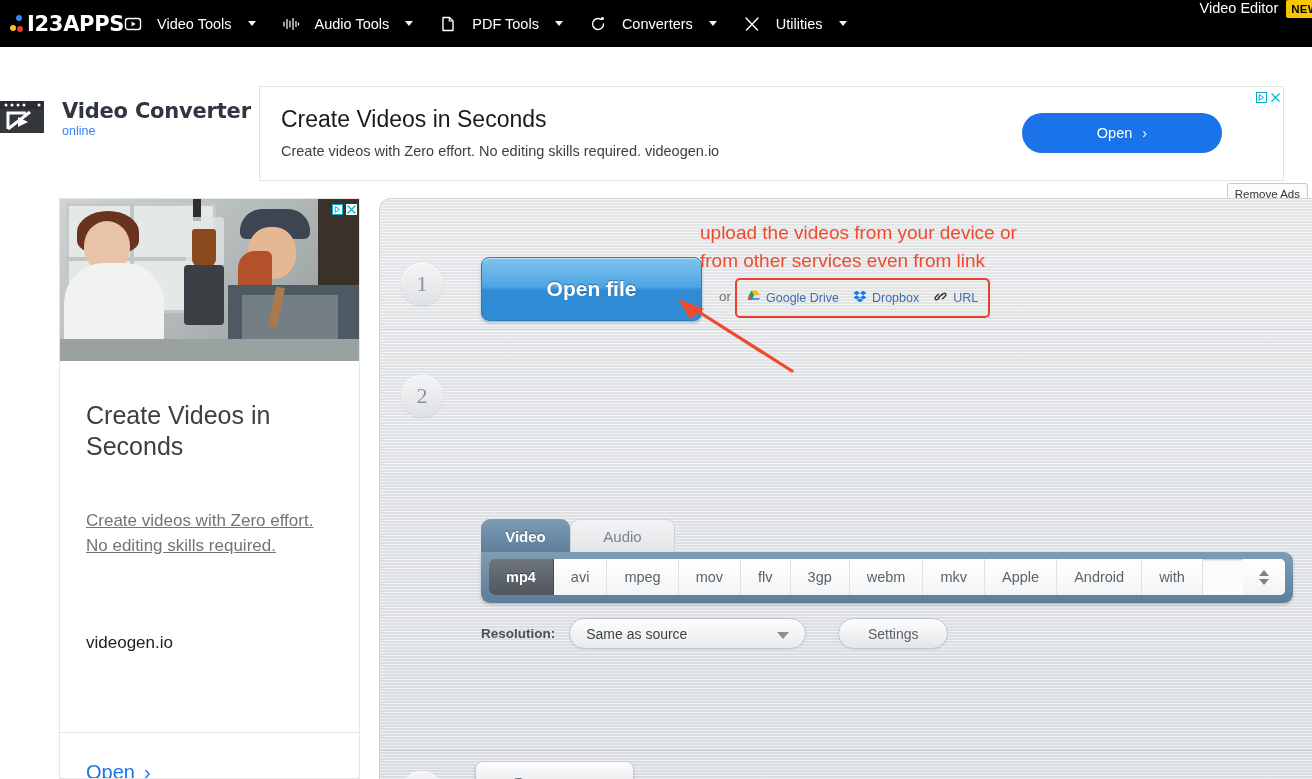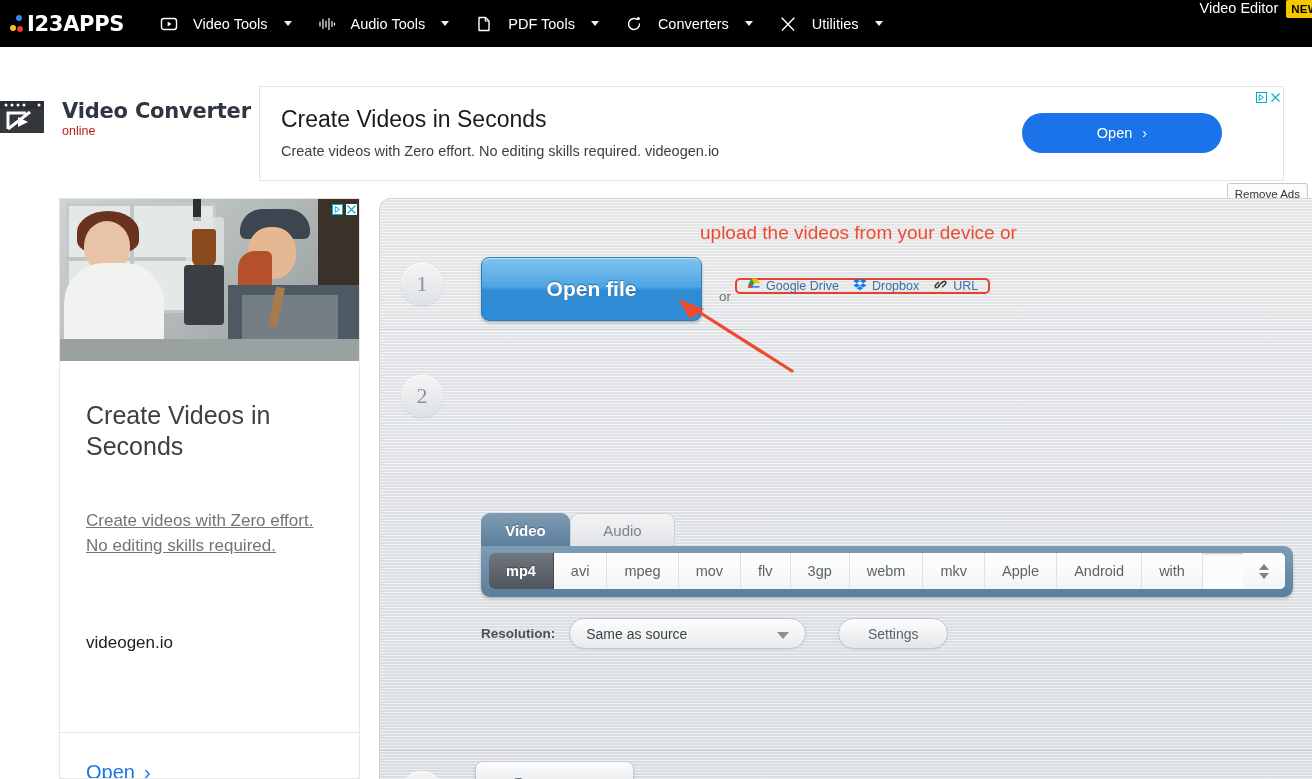--- a/index.html
+++ b/index.html
@@ -9,21 +9,21 @@
     background: #ffffff;
     overflow: hidden;
   }
   body { position: relative; }
 
   
   #topnav {
     position: absolute; left: 0; top: 0; width: 1312px; height: 47px;
     background: #000000; display: flex; align-items: center;
   }
-  #brand { display: flex; align-items: center; margin-left: 10px; margin-right: 36px; cursor: pointer; }
+  #brand { display: flex; align-items: center; margin-left: 10px; cursor: pointer; }
   #brand-dots { position: relative; width: 13px; height: 22px; margin-right: 4px; }
   .bdot { position: absolute; width: 6px; height: 6px; border-radius: 50%; }
   .bdot.blue   { background: #3b82f6; left: 6px;  top: 2px; }
   .bdot.yellow { background: #f6c21c; left: 0px;  top: 12px; }
   .bdot.red    { background: #e8402a; left: 7px;  top: 13px; }
   #brand-text {
     color: #ffffff; font-size: 21px; font-weight: bold; letter-spacing: -0.3px;
     font-family: "DejaVu Sans", sans-serif;
   }
   .navitem {
@@ -50,21 +50,21 @@
     margin-right: -12px;
   }
 
   
   #page { position: absolute; left: 0; top: 47px; width: 1312px; height: 732px; background: #fff; }
 
   
   #conv-logo { position: absolute; left: 0px; top: 48px; display: flex; align-items: center; cursor: pointer; }
   #conv-icon { width: 48px; height: 48px; margin-right: 14px; }
   #conv-title { font-size: 21px; font-weight: bold; color: #2f3640; font-family: "DejaVu Sans", sans-serif; letter-spacing: -0.2px; line-height: 1.05; }
-  #conv-sub { font-size: 12.5px; color: #b91c1c; margin-top: 2px; }
+  #conv-sub { font-size: 12.5px; color: #3b82f6; margin-top: 2px; }
 
   
   #topad {
     position: absolute; left: 259px; top: 39px; width: 1025px; height: 95px;
     background: #ffffff; border: 1px solid #e4e4e4;
   }
   #topad-title {
     position: absolute; left: 21px; top: 19px; font-size: 23px; color: #1a1a1a;
     font-family: "Liberation Sans", sans-serif;
   }
@@ -169,35 +169,35 @@
     background: linear-gradient(180deg, #7fc4ef 0%, #4ea5e3 46%, #2f8bd4 52%, #2f8bd4 100%);
     box-shadow: 0 2px 3px rgba(0,0,0,.22), inset 0 1px 0 rgba(255,255,255,.55);
     border: 1px solid #2b7cbd;
     color: #ffffff; font-size: 21px; font-weight: bold;
     display: flex; align-items: center; justify-content: center;
     text-shadow: 0 -1px 1px rgba(0,0,0,.38);
     cursor: pointer;
   }
   #or-label { position: absolute; left: 339px; top: 90px; font-size: 13.5px; color: #6d7378; }
   #services {
-    position: absolute; left: 355px; top: 79px; height: 16px;
+    position: absolute; left: 355px; top: 79px; height: 40px;
     display: flex; align-items: center; gap: 14px; padding: 0 10px;
     border: 2px solid #e8402a; border-radius: 5px;
   }
   .service { display: flex; align-items: center; gap: 5px; font-size: 12.5px; color: #3d6fa8; cursor: pointer; }
 
   
   #annot {
     position: absolute; left: 700px; top: 172px; width: 400px;
     font-size: 19px; line-height: 1.45; color: #f04a2e; z-index: 40;
   }
   #arrow { position: absolute; left: 670px; top: 250px; width: 130px; height: 80px; z-index: 39; }
 
   
-  #tabs-wrap { position: absolute; left: 101px; top: 183px; width: 812px; }
+  #tabs-wrap { position: absolute; left: 101px; top: 189px; width: 812px; }
   #tabbar { position: relative; height: 34px; }
   .ftab {
     position: absolute; top: 0; height: 34px; padding: 0 22px;
     display: flex; align-items: center; justify-content: center;
     font-size: 15px; border-top-left-radius: 9px; border-top-right-radius: 9px;
   }
   #tab-video {
     left: 0; width: 89px; color: #ffffff; font-weight: bold;
     background: linear-gradient(180deg, #7f9cb3 0%, #5b7e9b 100%);
     text-shadow: 0 -1px 1px rgba(0,0,0,.3); cursor: pointer;
@@ -547,19 +547,20 @@
     </div>
 
     <div class="steprow" style="height:70px;">
       <div class="stepnum" style="left:21px; top:20px;">3</div>
       <div id="btn-convert">Convert</div>
     </div>
   </div>
 
   <div id="annot">
     <div>upload the videos from your device or</div>
+    <div>from other services even from link</div>
   </div>
   <svg id="arrow" viewBox="0 0 130 80">
     <line x1="122" y1="74" x2="18" y2="8" stroke="#f04a2e" stroke-width="3.2" stroke-linecap="round"></line>
     <path d="M8 2 L34 12 L20 22 Z" fill="#f04a2e"></path>
   </svg>
 
 </div>
 
 </body></html>

